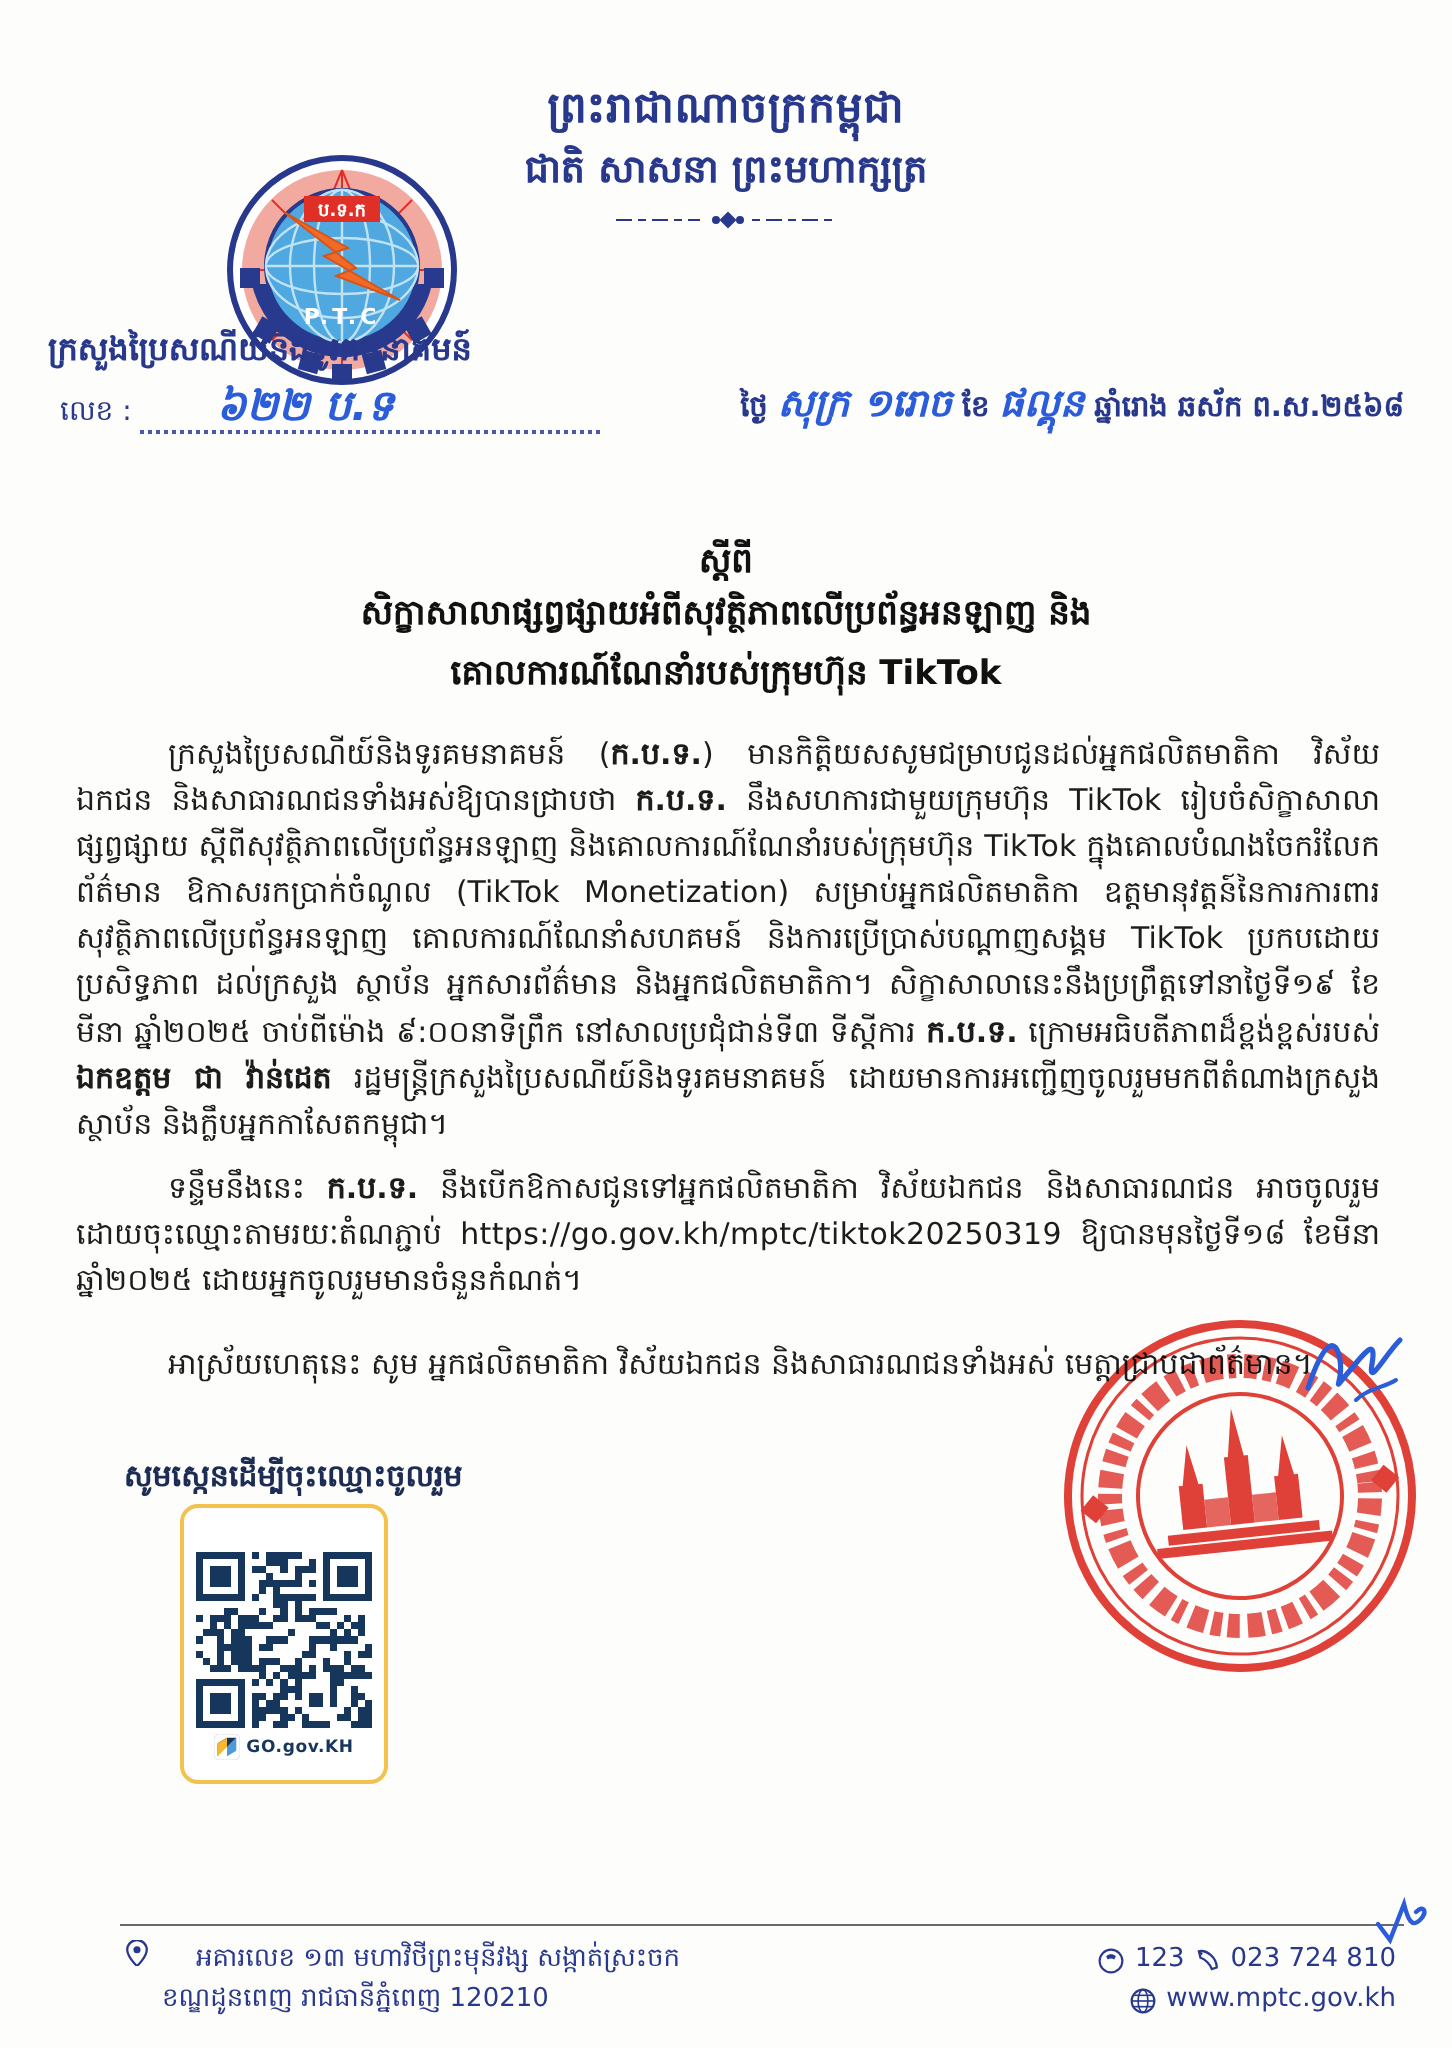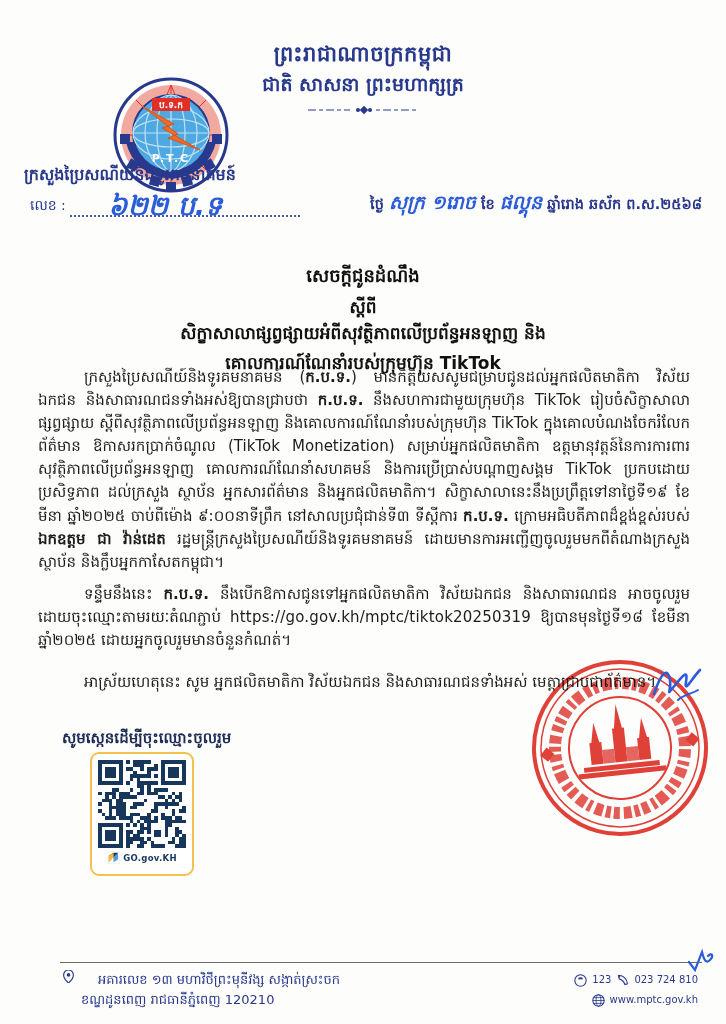--- a/index.html
+++ b/index.html
@@ -14,56 +14,56 @@
     font-size:21px; font-weight:bold; color:#28388c; letter-spacing:.5px; }
   .motto { position:absolute; top:72px; left:0; width:100%; text-align:center;
     font-size:19px; font-weight:bold; color:#28388c; }
   .hdr-divider { position:absolute; top:100px; left:0; width:100%; text-align:center; }
   
   .logo { position:absolute; left:112px; top:76px; width:118px; height:118px; }
   .ministry { position:absolute; left:24px; top:164px; font-size:16px; font-weight:bold; color:#28388c; }
   
   .refline { position:absolute; left:30px; top:196px; font-size:14px; color:#28388c; width:320px; }
   .refline .dots { display:inline-block; width:230px; border-bottom:2px dotted #4a5ab0; position:relative; height:18px; vertical-align:bottom; }
-  .refline .hand-number { position:absolute; left:38px; top:-10px; font-size:27px; white-space:nowrap; }
+  .refline .hand-number { position:absolute; left:38px; top:-10px; font-size:21px; white-space:nowrap; }
   .hand { color:#2b5cd9; font-weight:bold; font-style:italic; }
   .dateblock { position:absolute; right:24px; top:188px; text-align:right; font-size:14.5px;
     color:#28388c; line-height:28px; font-weight:bold; }
   .dateblock .hand { font-size:19px; font-weight:bold; }
   
   .titleblock { position:absolute; top:264px; left:0; width:100%; text-align:center; color:#111; }
   .titleblock .t1 { font-size:18px; font-weight:bold; }
   .titleblock .t2 { font-size:17px; font-weight:bold; margin-top:5px; }
   .titleblock .t3 { font-size:17px; font-weight:bold; margin-top:1px; }
   .titleblock .t4 { font-size:17px; font-weight:bold; margin-top:5px; }
   
   .bodytext { position:absolute; left:38px; top:366px; width:652px; font-size:15px;
     line-height:1.54; text-align:justify; color:#1c1c1c; }
   .bodytext p { text-indent:46px; margin-bottom:9px; }
   .bodytext .bold { font-weight:bold; }
   .bodytext .latin { letter-spacing:.2px; }
   .closing { position:absolute; left:38px; top:672px; width:652px; font-size:15px; text-indent:46px; color:#1c1c1c; }
   
   .qr-caption { position:absolute; left:62px; top:728px; font-size:15px; font-weight:bold; color:#1d2c55; }
-  .qr-card { position:absolute; left:90px; top:752px; width:104px; height:124px; background:#fff;
-    border:2px solid #f2c14e; border-radius:9px; padding:6px 6px 2px 6px; }
+  .qr-card { position:absolute; left:90px; top:752px; width:104px; height:140px; background:#fff;
+    border:2px solid #f2c14e; border-radius:9px; padding:22px 6px 2px 6px; }
   .qr-card svg.qr { display:block; width:88px; height:88px; }
   .go-logo-row { display:flex; align-items:center; justify-content:center; margin-top:3px; gap:3px; }
   .go-logo-row .go-text { font-size:8.5px; font-weight:bold; color:#17365c; letter-spacing:.3px; }
   
   .stamp { position:absolute; left:528px; top:656px; width:184px; height:184px;
     mix-blend-mode:multiply; opacity:.92; transform:rotate(-6deg); }
   .signature { position:absolute; left:648px; top:660px; width:60px; height:46px; }
   .footer-check { position:absolute; right:6px; top:948px; width:34px; height:26px; }
   
   .footer-line { position:absolute; left:60px; top:962px; width:642px; border-top:1.5px solid #6a6a6a; }
   .footer-left { position:absolute; left:62px; top:970px; font-size:13px; color:#28388c; line-height:20px; }
   .footer-left .row { display:flex; align-items:flex-start; gap:23px; }
   .footer-left .indent { padding-left:19px; }
-  .footer-right { position:absolute; right:28px; top:970px; font-size:10px; color:#28388c;
+  .footer-right { position:absolute; right:28px; top:970px; font-size:13px; color:#28388c;
     text-align:right; line-height:20px; }
   .footer-right .row { display:flex; align-items:center; justify-content:flex-end; gap:5px; }
   .icon12 { width:13px; height:13px; flex:0 0 auto; }
 </style>
 </head>
 <body>
 
 <div id="page">
 
   <div class="kingdom">ព្រះរាជាណាចក្រកម្ពុជា</div>
@@ -127,21 +127,20 @@
     <span class="dots">
       <span class="hand hand-number">៦២២ ប.ទ</span>
     </span>
   </div>
 
   <div class="dateblock">
     <div><span>ថ្ងៃ </span><span class="hand">សុក្រ ១រោច</span><span> ខែ </span><span class="hand">ផល្គុន</span><span> ឆ្នាំរោង ឆស័ក ព.ស.២៥៦៨</span></div>
   </div>
 
   <div class="titleblock">
-    <div class="t1">សេចក្តីជូនដំណឹង</div>
     <div class="t2">ស្តីពី</div>
     <div class="t3">សិក្ខាសាលាផ្សព្វផ្សាយអំពីសុវត្ថិភាពលើប្រព័ន្ធអនឡាញ និង</div>
     <div class="t4">គោលការណ៍ណែនាំរបស់ក្រុមហ៊ុន TikTok</div>
   </div>
 
   <div class="bodytext">
     <p><span>ក្រសួងប្រៃសណីយ៍និងទូរគមនាគមន៍ (</span><span class="bold">ក.ប.ទ.</span><span>) មានកិត្តិយសសូមជម្រាបជូនដល់អ្នកផលិតមាតិកា វិស័យឯកជន និងសាធារណជនទាំងអស់ឱ្យបានជ្រាបថា </span><span class="bold">ក.ប.ទ.</span><span> នឹងសហការជាមួយក្រុមហ៊ុន TikTok រៀបចំសិក្ខាសាលាផ្សព្វផ្សាយ ស្តីពីសុវត្ថិភាពលើប្រព័ន្ធអនឡាញ និងគោលការណ៍ណែនាំរបស់ក្រុមហ៊ុន TikTok ក្នុងគោលបំណងចែករំលែកព័ត៌មាន ឱកាសរកប្រាក់ចំណូល (TikTok Monetization) សម្រាប់អ្នកផលិតមាតិកា ឧត្តមានុវត្តន៍នៃការការពារសុវត្ថិភាពលើប្រព័ន្ធអនឡាញ គោលការណ៍ណែនាំសហគមន៍ និងការប្រើប្រាស់បណ្តាញសង្គម TikTok ប្រកបដោយប្រសិទ្ធភាព ដល់ក្រសួង ស្ថាប័ន អ្នកសារព័ត៌មាន និងអ្នកផលិតមាតិកា។ សិក្ខាសាលានេះនឹងប្រព្រឹត្តទៅនាថ្ងៃទី១៩ ខែមីនា ឆ្នាំ២០២៥ ចាប់ពីម៉ោង ៩:០០នាទីព្រឹក នៅសាលប្រជុំជាន់ទី៣ ទីស្តីការ </span><span class="bold">ក.ប.ទ.</span><span> ក្រោមអធិបតីភាពដ៏ខ្ពង់ខ្ពស់របស់ </span><span class="bold">ឯកឧត្តម ជា វ៉ាន់ដេត</span><span> រដ្ឋមន្ត្រីក្រសួងប្រៃសណីយ៍និងទូរគមនាគមន៍ ដោយមានការអញ្ជើញចូលរួមមកពីតំណាងក្រសួង ស្ថាប័ន និងក្លឹបអ្នកកាសែតកម្ពុជា។</span></p>
     <p><span>ទន្ទឹមនឹងនេះ </span><span class="bold">ក.ប.ទ.</span><span> នឹងបើកឱកាសជូនទៅអ្នកផលិតមាតិកា វិស័យឯកជន និងសាធារណជន អាចចូលរួមដោយចុះឈ្មោះតាមរយៈតំណភ្ជាប់ </span><span class="latin">https://go.gov.kh/mptc/tiktok20250319</span><span> ឱ្យបានមុនថ្ងៃទី១៨ ខែមីនា ឆ្នាំ២០២៥ ដោយអ្នកចូលរួមមានចំនួនកំណត់។</span></p>
   </div>
   <div class="closing">អាស្រ័យហេតុនេះ សូម អ្នកផលិតមាតិកា វិស័យឯកជន និងសាធារណជនទាំងអស់ មេត្តាជ្រាបជាព័ត៌មាន។</div>

